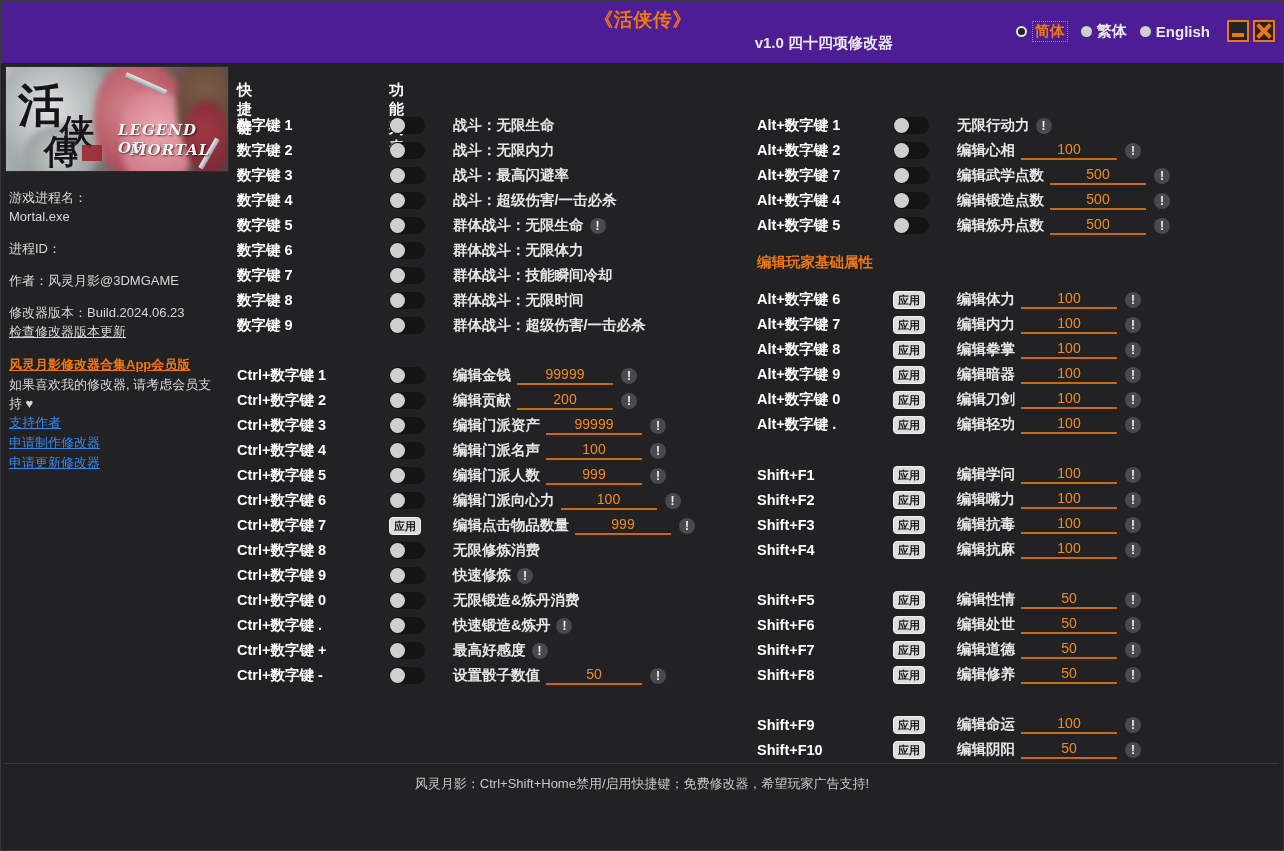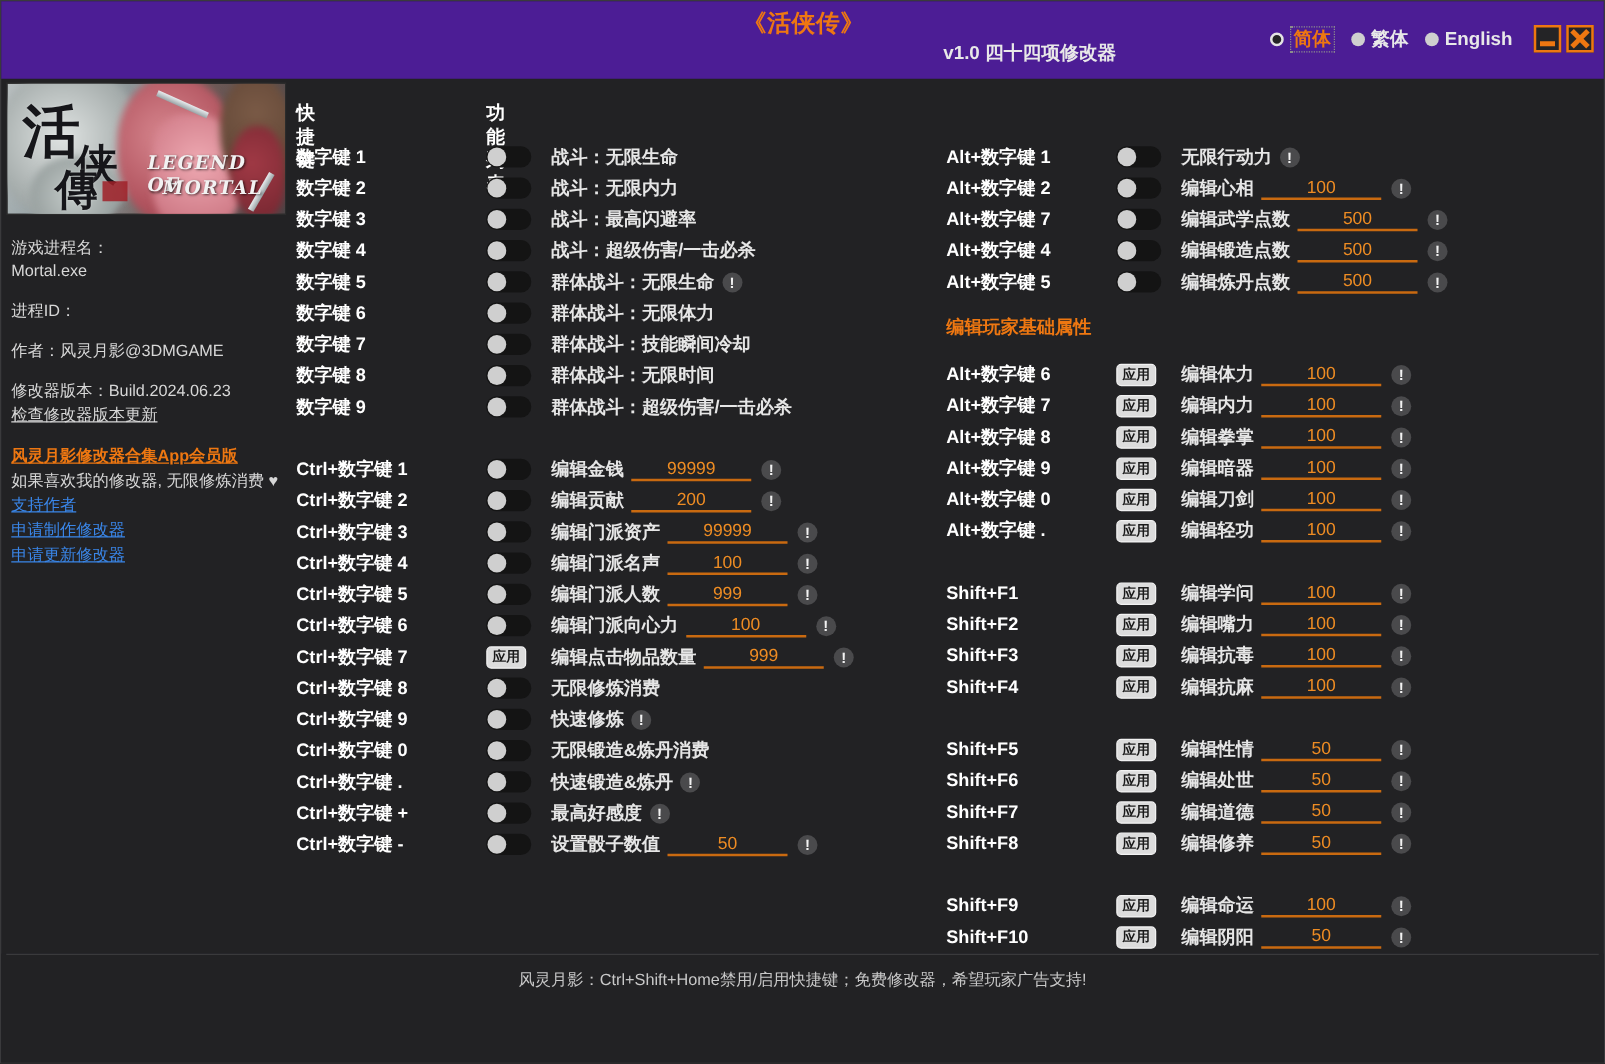--- a/index.html
+++ b/index.html
@@ -239,21 +239,21 @@
   .hk {
     color: #ffffff;
     font-size: 14.5px;
     font-weight: bold;
     width: 152px;
     flex: none;
     overflow: hidden;
   }
   #col-right .hk { width: 136px; }
 
-  .ctl { width: 52px; flex: none; display: flex; align-items: flex-end; }
+  .ctl { width: 64px; flex: none; display: flex; align-items: flex-end; }
 
   .toggle {
     width: 36px; height: 17px;
     border-radius: 9px;
     background: #141414;
     position: relative;
     cursor: pointer;
     flex: none;
   }
   .toggle .knob {
@@ -408,21 +408,21 @@
         <div class="side-text">Mortal.exe</div>
         <div class="side-gap"></div>
         <div class="side-text">进程ID：</div>
         <div class="side-gap"></div>
         <div class="side-text">作者：风灵月影@3DMGAME</div>
         <div class="side-gap"></div>
         <div class="side-text">修改器版本：Build.2024.06.23</div>
         <span class="side-link-white">检查修改器版本更新</span>
         <div class="side-gap"></div>
         <span class="side-promo">风灵月影修改器合集App会员版</span>
-        <div class="side-text">如果喜欢我的修改器, 无限修炼消费 ♥</div>
+        <div class="side-text">如果喜欢我的修改器, 请考虑会员支持 ♥</div>
         <span class="side-link">支持作者</span>
         <span class="side-link">申请制作修改器</span>
         <span class="side-link">申请更新修改器</span>
       </div>
     </div>
 
     <div class="col-headers">
       <span class="hdr-hotkey">快捷键</span>
       <span class="hdr-func">功能列表</span>
     </div>

